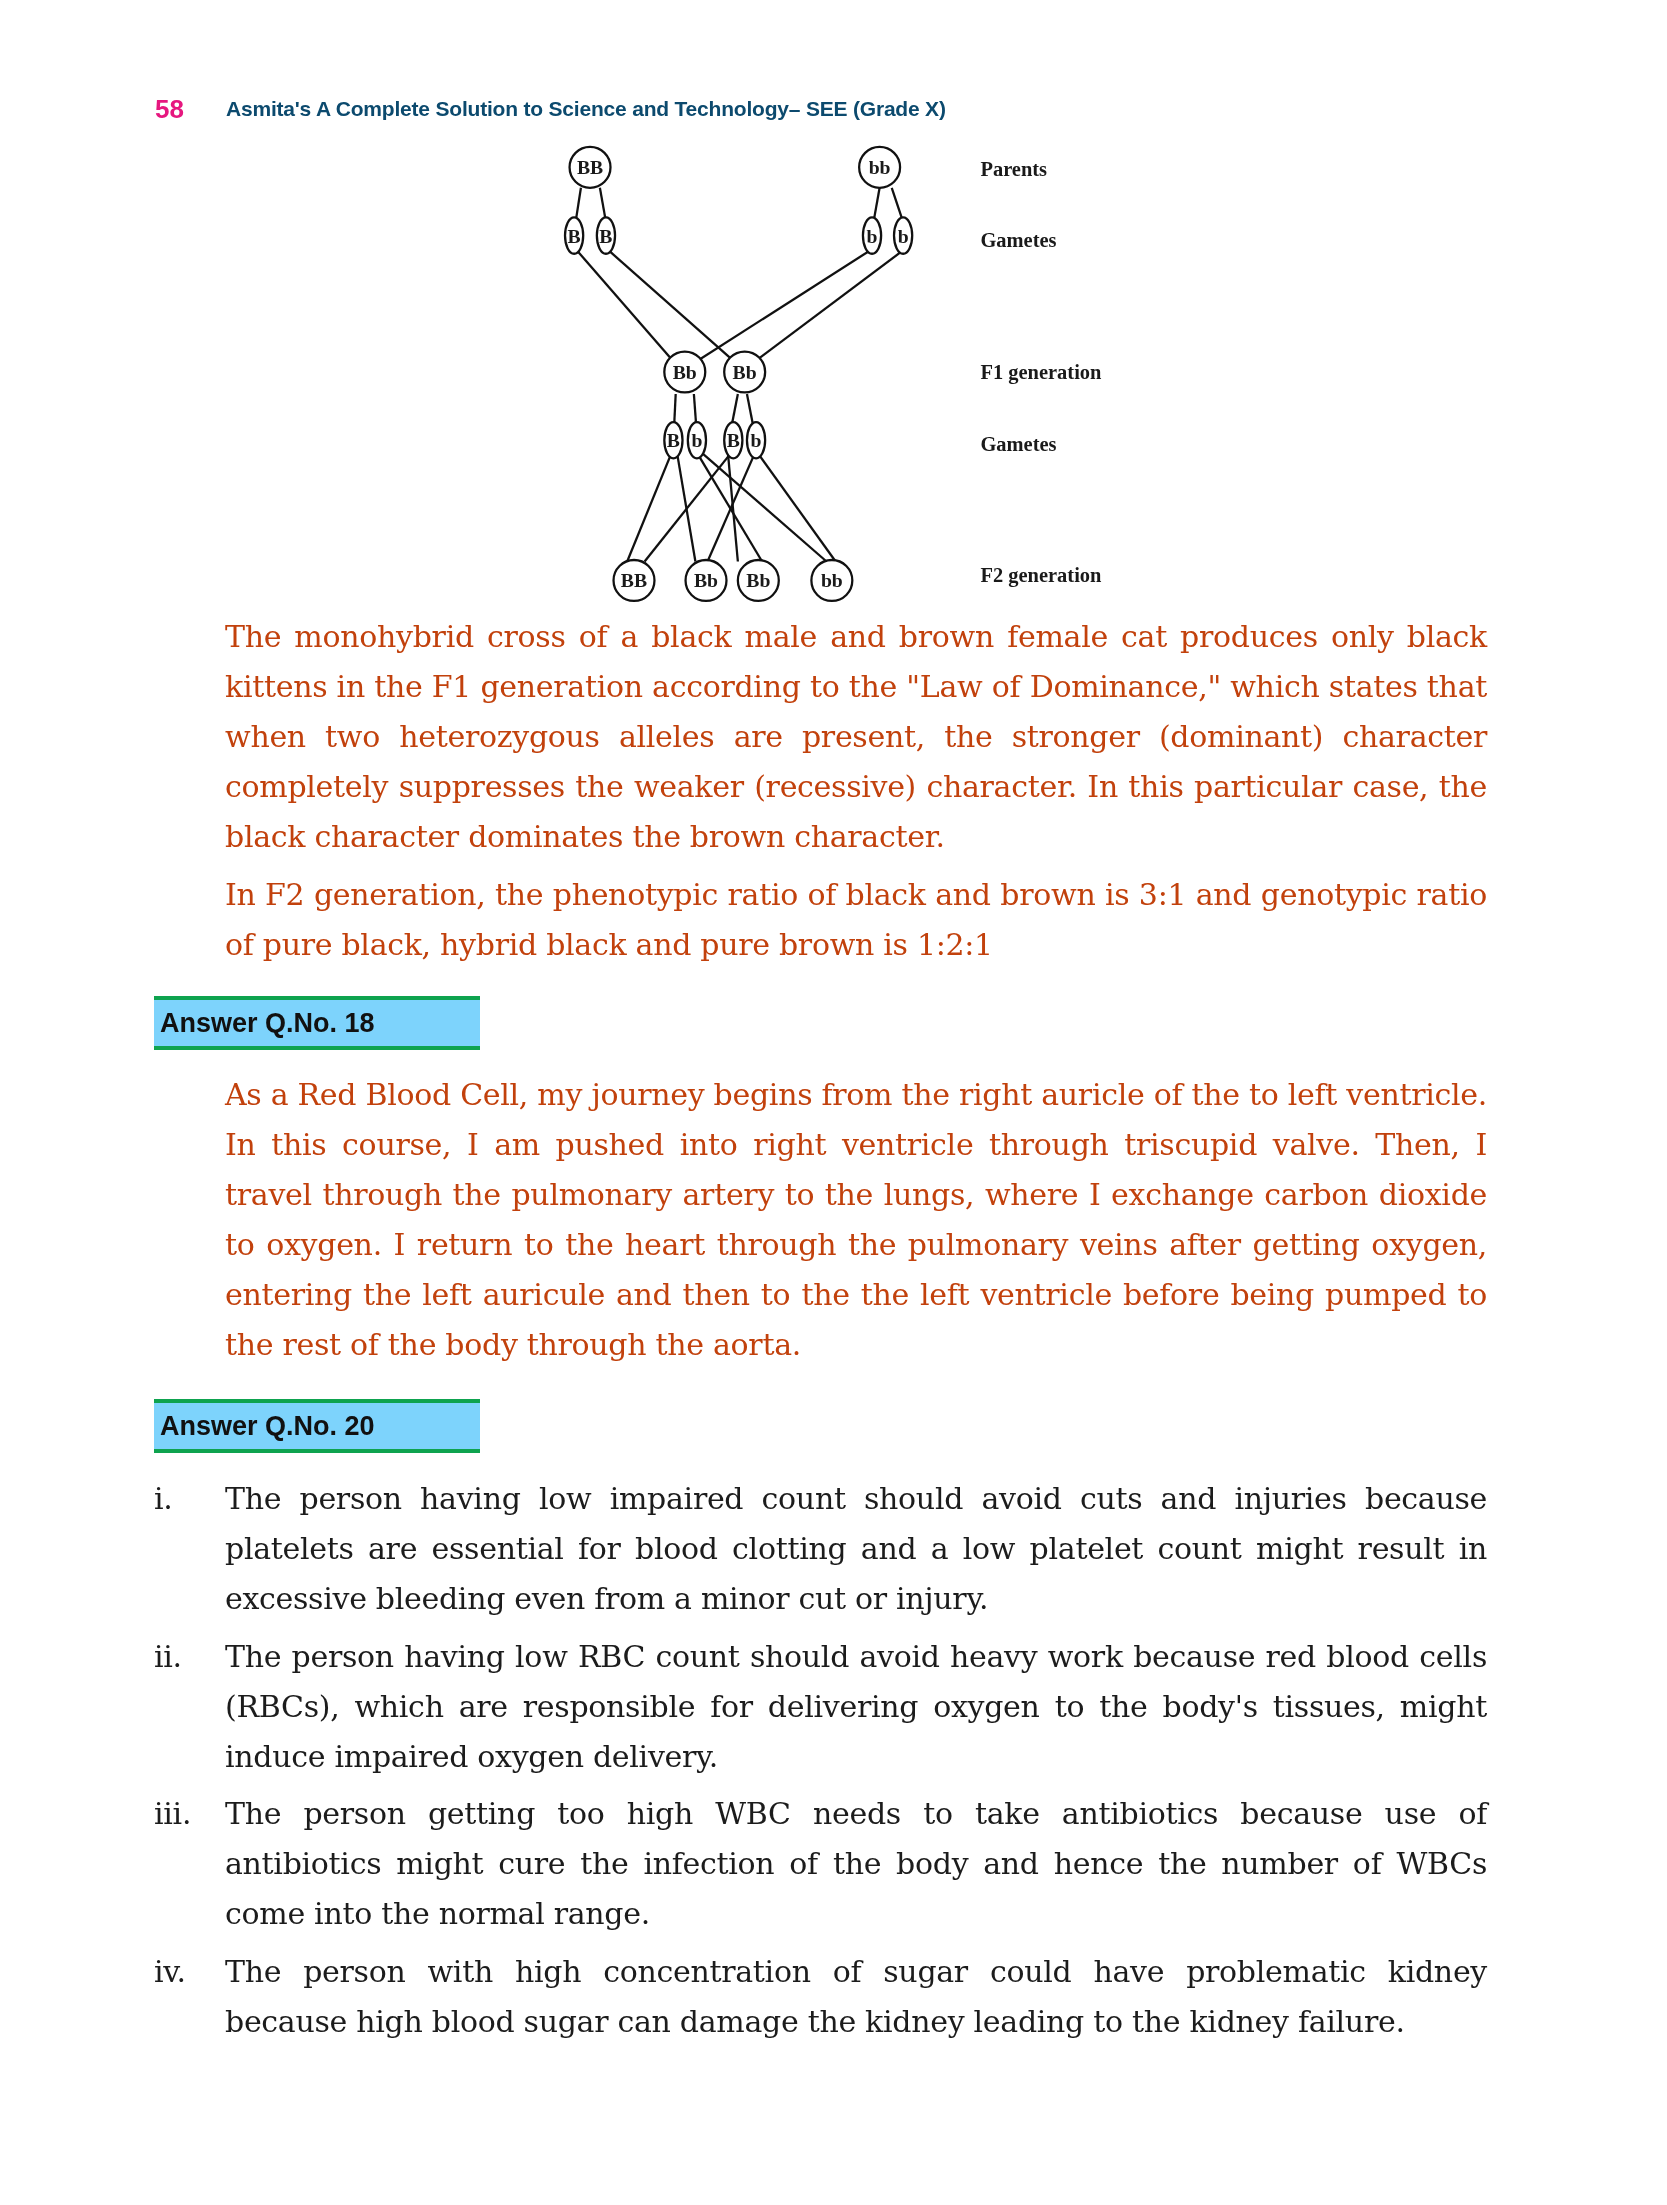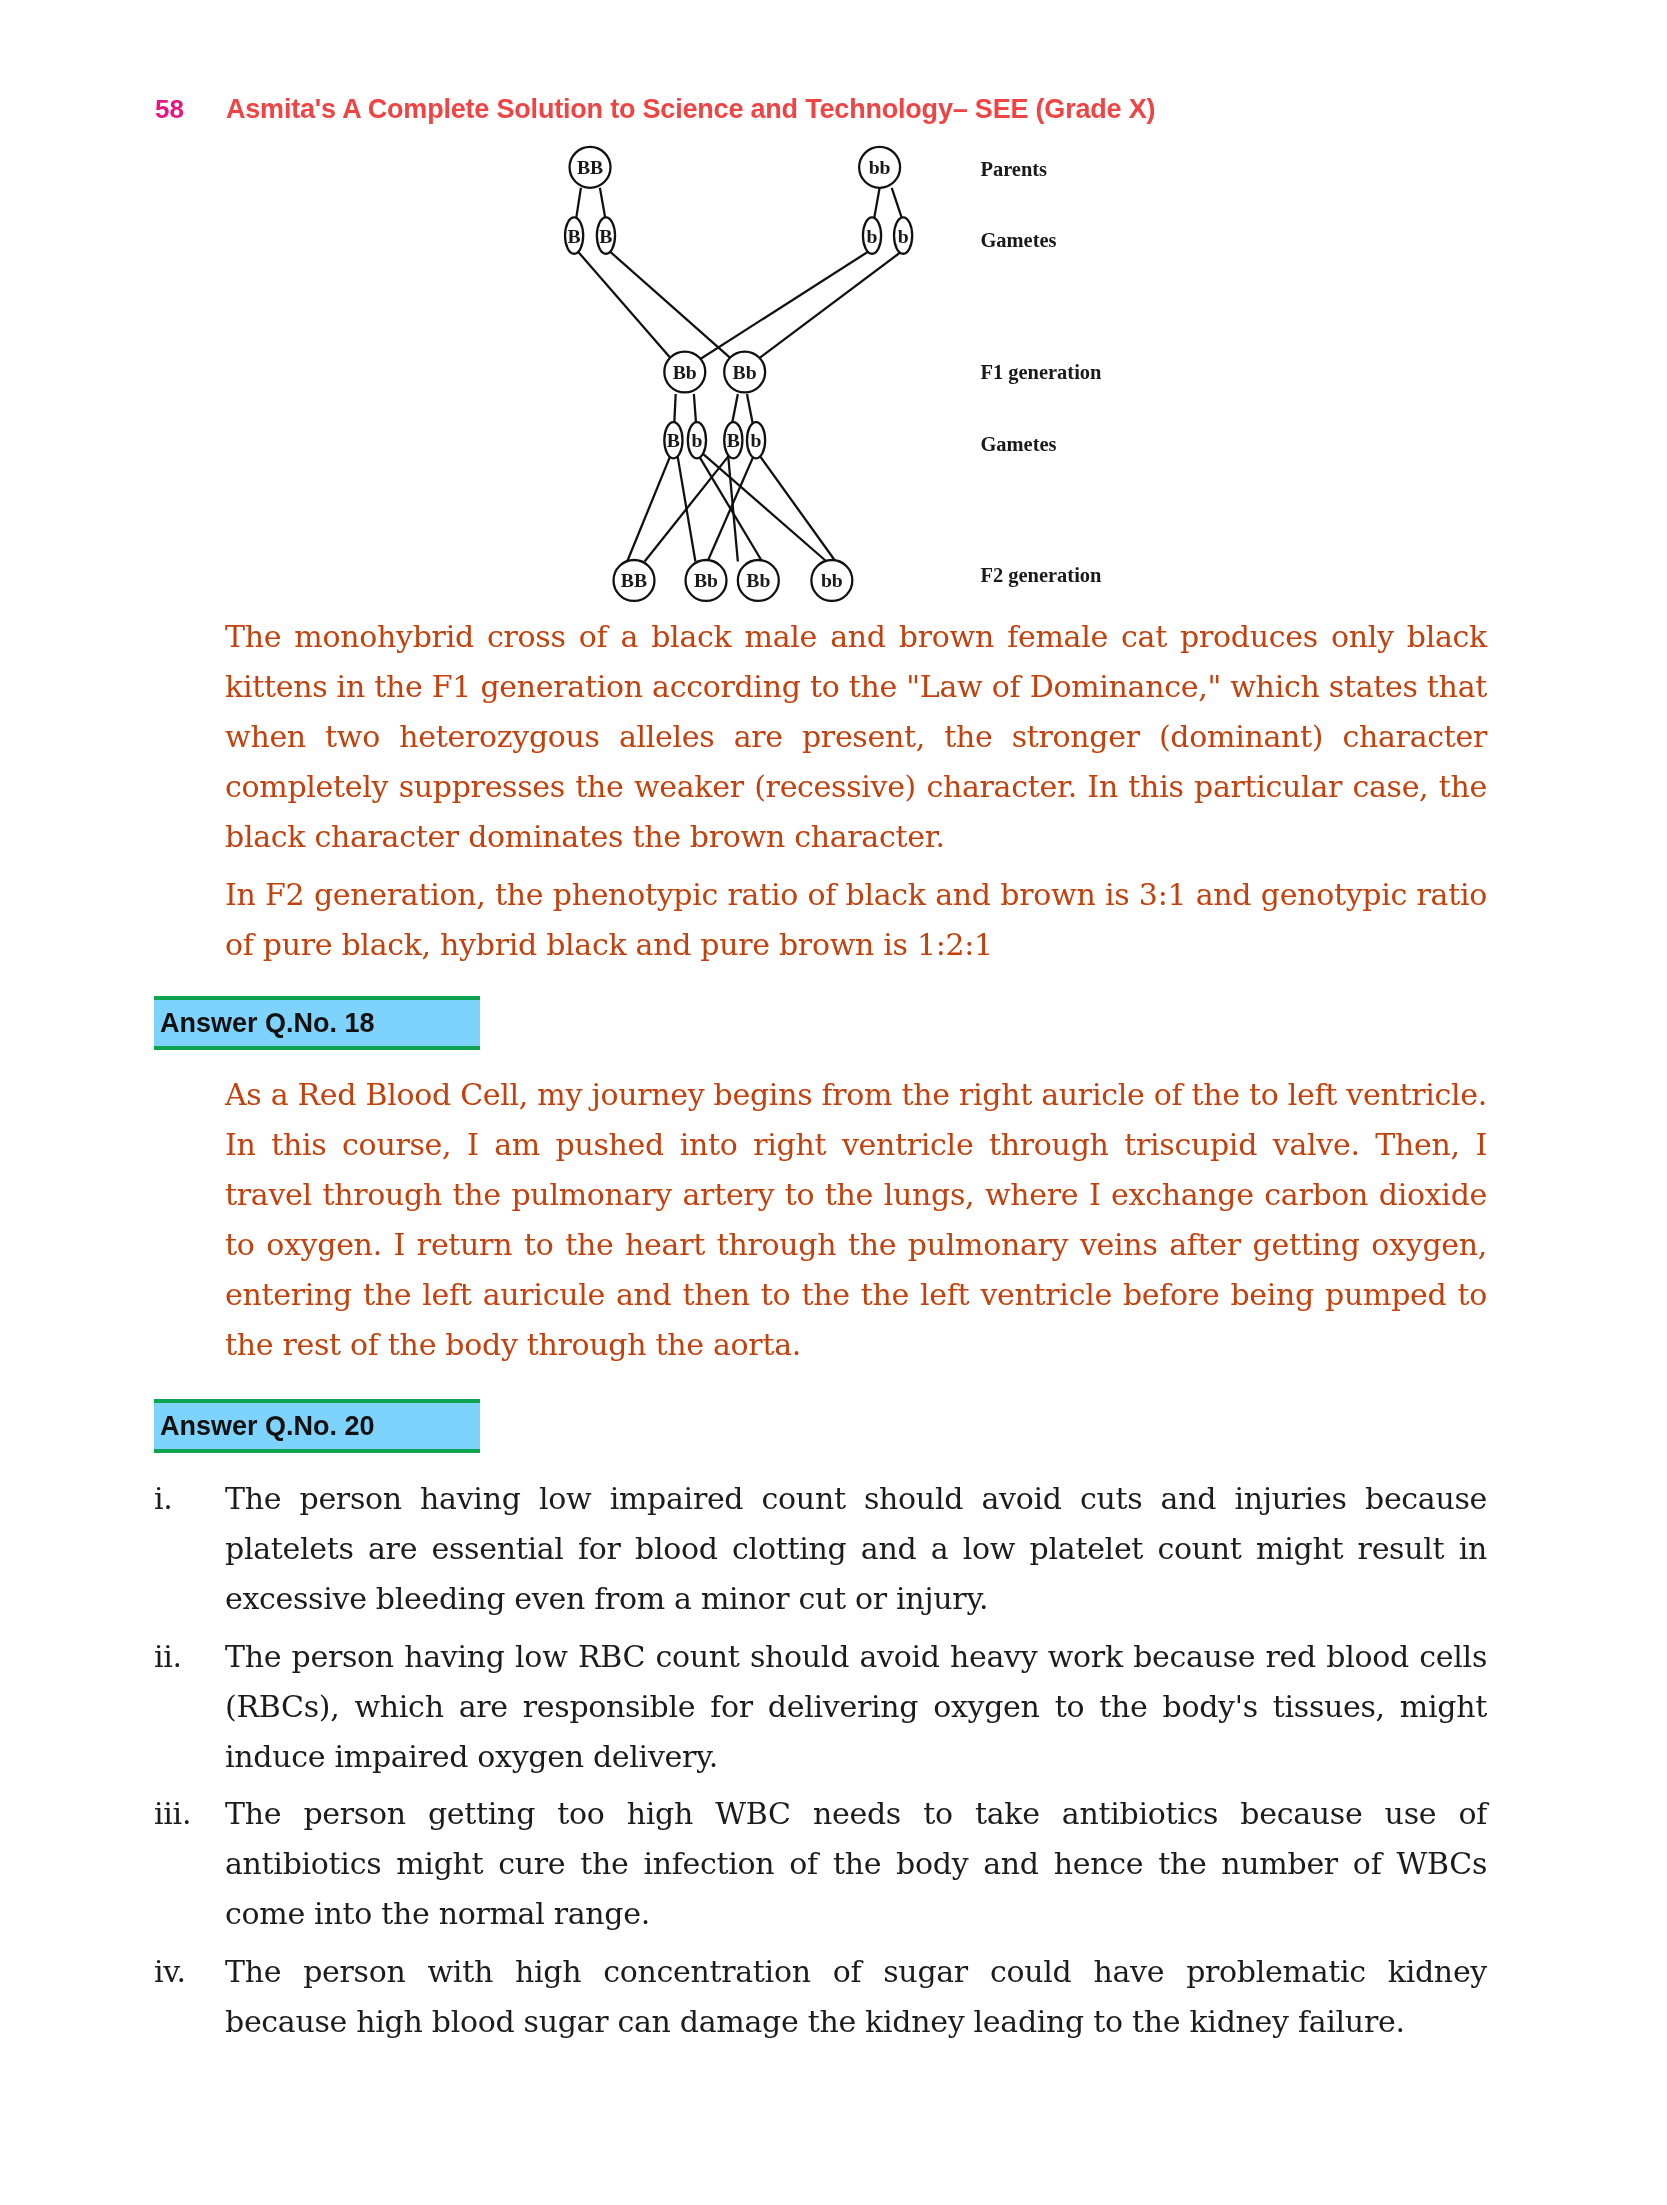--- a/index.html
+++ b/index.html
@@ -3,21 +3,21 @@
 <meta charset="utf-8">
 <style>
   html, body { margin: 0; padding: 0; background: #ffffff; }
   body { width: 1667px; height: 2205px; position: relative; overflow: hidden; }
   .page-header {
     position: absolute; left: 155px; top: 90px; height: 38px;
     font-family: "Liberation Sans", sans-serif; font-weight: bold;
     display: flex; align-items: center; white-space: nowrap;
   }
   .page-number { color: #e6177f; font-size: 26px; width: 71px; }
-  .book-title { color: #ef4444; font-size: 27px; letter-spacing: -0.2px; }
+  .book-title { color: #0c4a6e; font-size: 21px; letter-spacing: -0.2px; }
 
   .diagram { position: absolute; left: 542px; top: 137px; width: 607px; height: 470px; font-weight: bold; }
   .diagram svg { display: block; }
   .diagram text { font-family: "Liberation Serif", serif; fill: #1a1a1a; }
 
   .body-text {
     position: absolute; left: 225px; width: 1262px;
     font-family: "DejaVu Serif", serif; font-size: 30px; line-height: 50px;
     color: #c2410c; text-align: justify; letter-spacing: -0.3px;
   }

